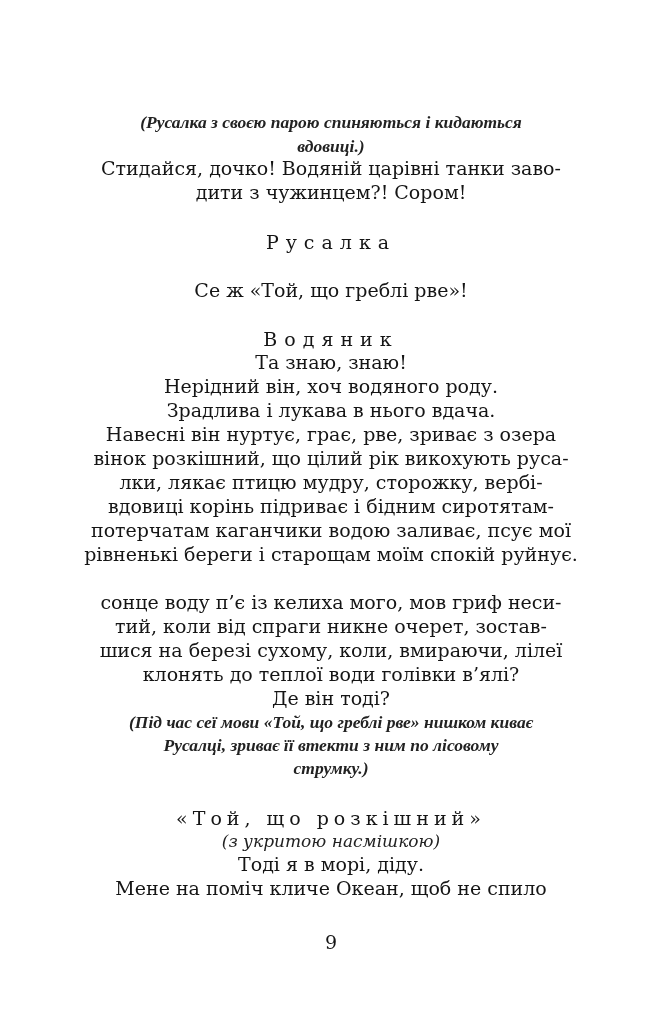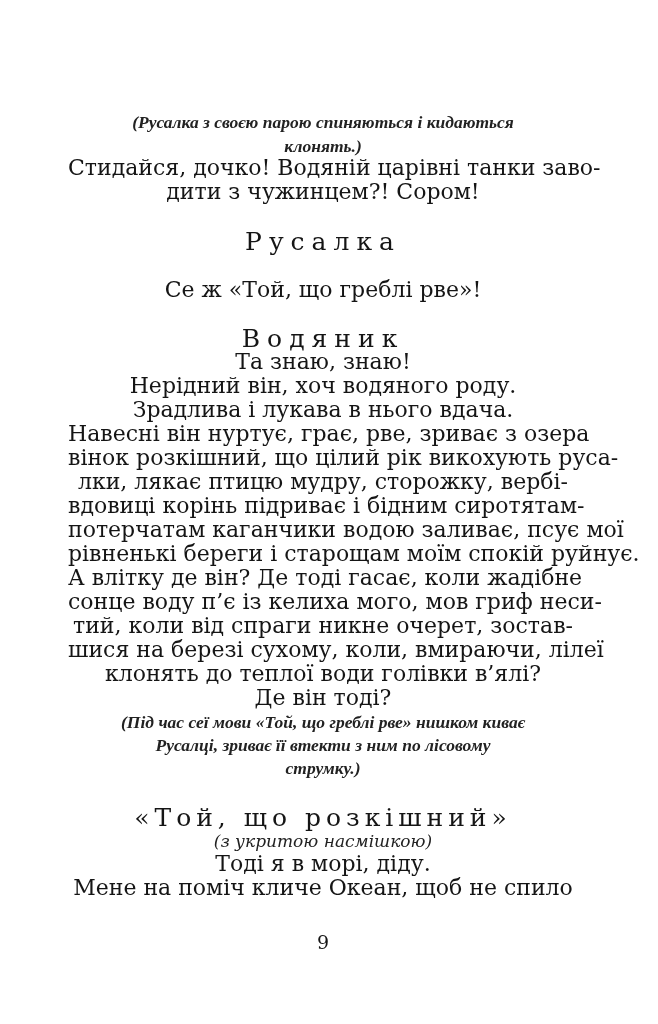--- a/index.html
+++ b/index.html
@@ -1,57 +1,56 @@
 <!DOCTYPE html>
 <html><head>
   <meta charset="utf-8">
   <style>
     html, body { margin: 0; padding: 0; background: #ffffff; }
     body {
       width: 658px; height: 1024px; position: relative; overflow: hidden;
       font-family: "DejaVu Serif", "Liberation Serif", serif; color: #151515;
     }
-    .page { position: absolute; left: 8px; top: 0; width: 602px; height: 1024px; }
+    .page { position: absolute; left: 16px; top: 0; width: 602px; height: 1024px; }
     .line {
       position: absolute; left: 60px; width: 510px; text-align: center;
-      white-space: nowrap; font-size: 22px; line-height: 24px;
+      white-space: nowrap; font-size: 19px; line-height: 24px;
     }
     .stage {
       font-style: italic; font-size: 17.5px; font-family: "Liberation Serif", "DejaVu Serif", serif;
       font-weight: bold; color: #222;
     }
     .stage-light {
       font-style: italic; font-size: 17px; font-family: "DejaVu Serif", serif; color: #222;
     }
-    .speaker { letter-spacing: 7px; font-size: 25px; }
+    .speaker { letter-spacing: 7px; font-size: 19px; }
     .pagenum { font-size: 19px; }
   </style>
 </head>
 <body>
 
 <div class="page">
   <div class="line stage" style="top:110px">(Русалка з своєю парою спиняються і кидаються</div>
-  <div class="line stage" style="top:134px">клонять.)</div>
+  <div class="line stage" style="top:134px">вдовиці.)</div>
   <div class="line" style="top:156px">Стидайся, дочко! Водяній царівні танки заво-</div>
   <div class="line" style="top:180px">дити з чужинцем?! Сором!</div>
 
   <div class="line speaker" style="top:230px">Русалка</div>
   <div class="line" style="top:278px">Се ж «Той, що греблі рве»!</div>
 
   <div class="line speaker" style="top:327px">Водяник</div>
   <div class="line" style="top:350px">Та знаю, знаю!</div>
   <div class="line" style="top:374px">Нерідний він, хоч водяного роду.</div>
   <div class="line" style="top:398px">Зрадлива і лукава в нього вдача.</div>
   <div class="line" style="top:422px">Навесні він нуртує, грає, рве, зриває з озера</div>
   <div class="line" style="top:446px">вінок розкішний, що цілий рік викохують руса-</div>
   <div class="line" style="top:470px">лки, лякає птицю мудру, сторожку, вербі-</div>
   <div class="line" style="top:494px">вдовиці корінь підриває і бідним сиротятам-</div>
   <div class="line" style="top:518px">потерчатам каганчики водою заливає, псує мої</div>
   <div class="line" style="top:542px">рівненькі береги і старощам моїм спокій руйнує.</div>
-  <div class="line" style="top:566px">А влітку де він? Де тоді гасає, коли жадібне</div>
   <div class="line" style="top:590px">сонце воду п’є із келиха мого, мов гриф неси-</div>
   <div class="line" style="top:614px">тий, коли від спраги никне очерет, зостав-</div>
   <div class="line" style="top:638px">шися на березі сухому, коли, вмираючи, лілеї</div>
   <div class="line" style="top:662px">клонять до теплої води голівки в’ялі?</div>
   <div class="line" style="top:686px">Де він тоді?</div>
   <div class="line stage" style="top:710px">(Під час сеї мови «Той, що греблі рве» нишком киває</div>
   <div class="line stage" style="top:733px">Русалці, зриває її втекти з ним по лісовому</div>
   <div class="line stage" style="top:756px">струмку.)</div>
 
   <div class="line speaker" style="top:806px; letter-spacing:5px">«Той, що розкішний»</div>

